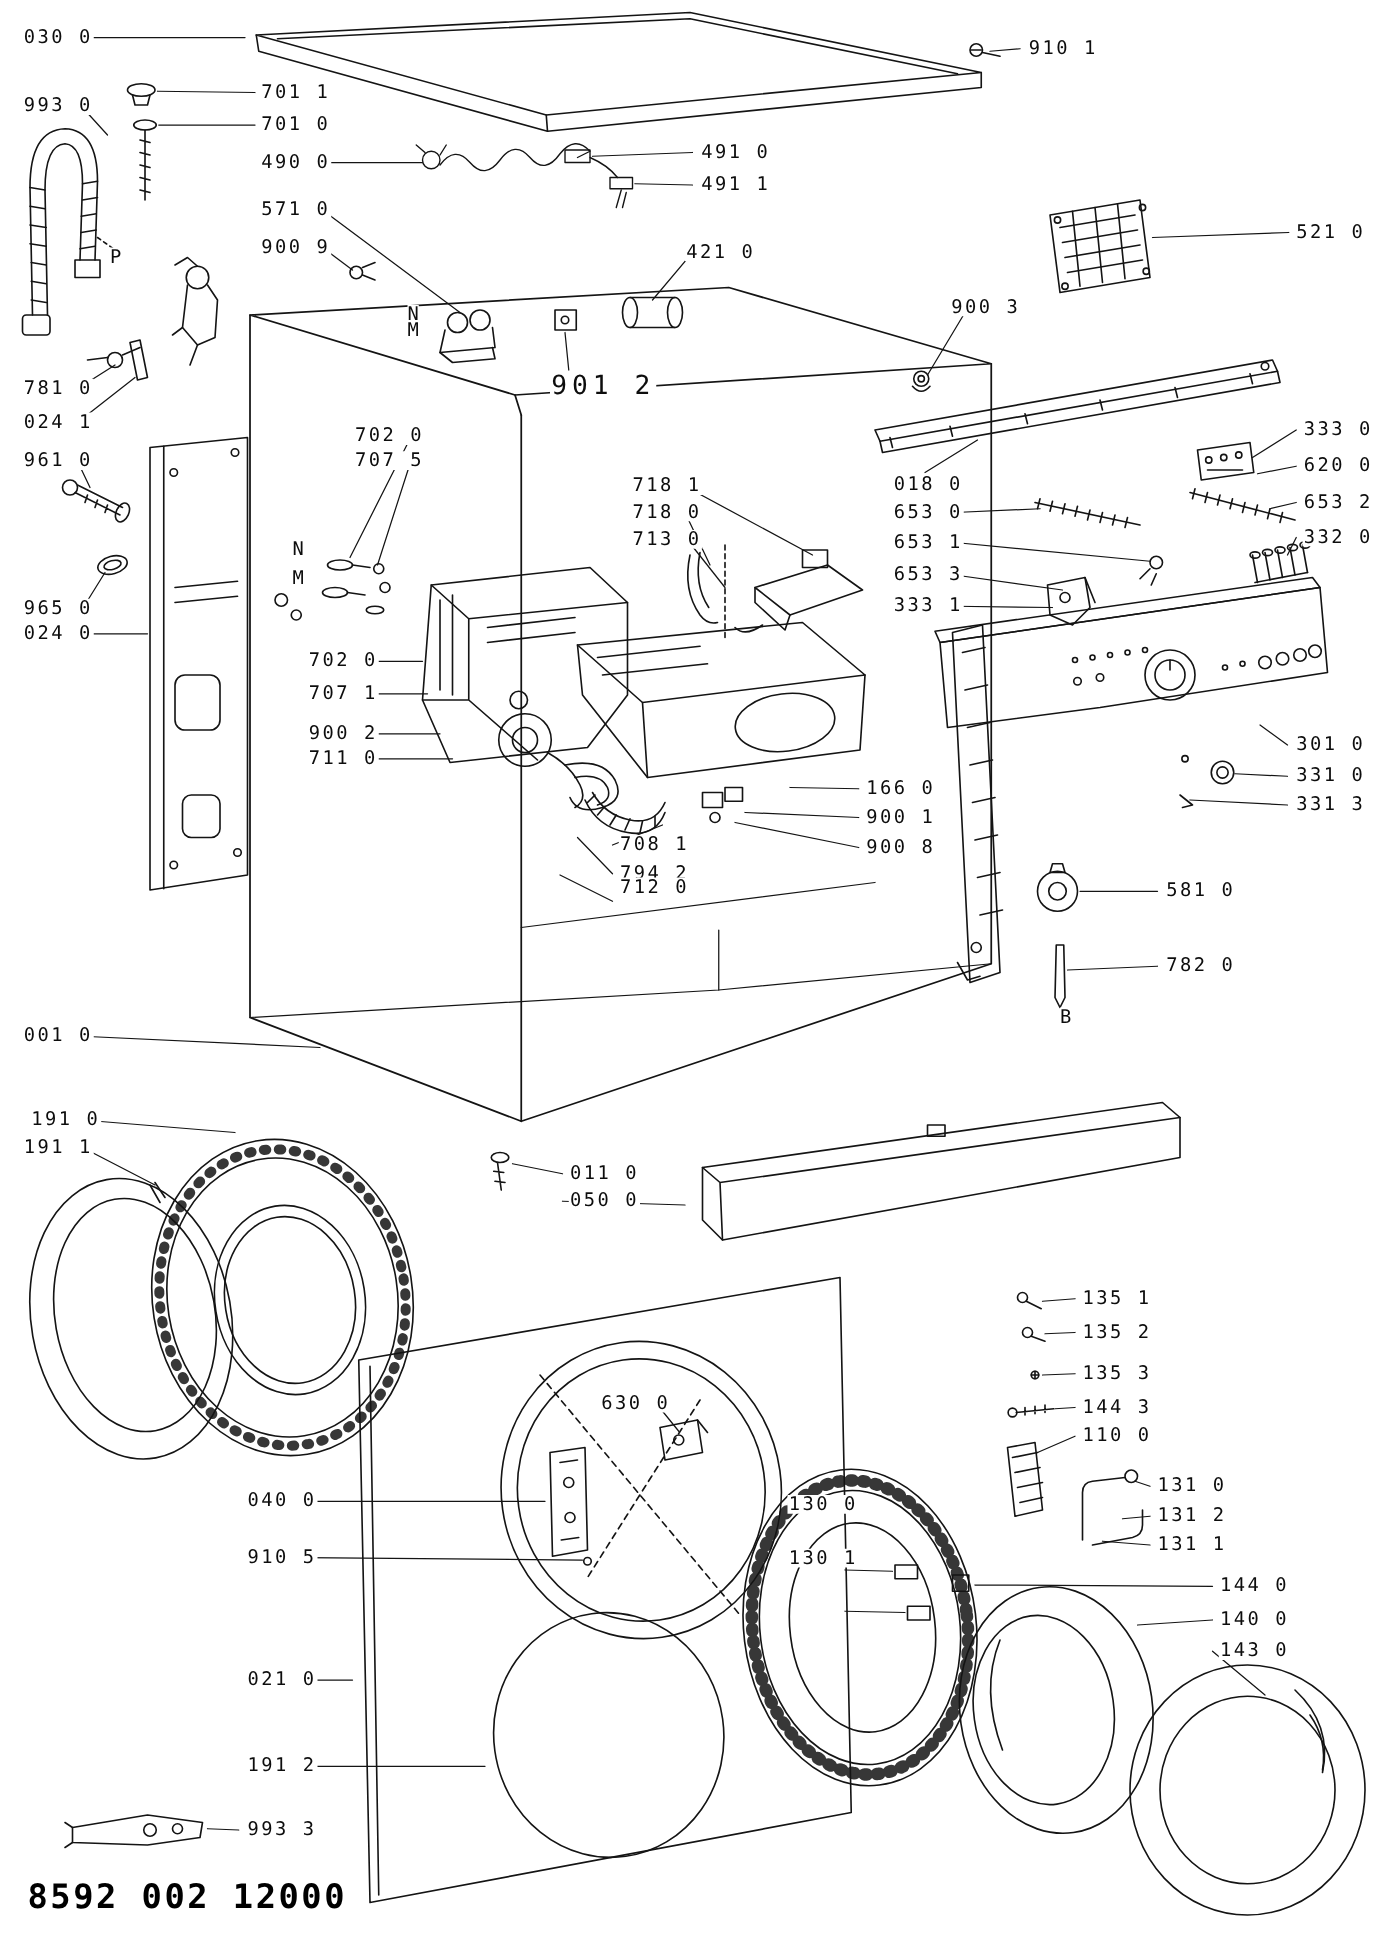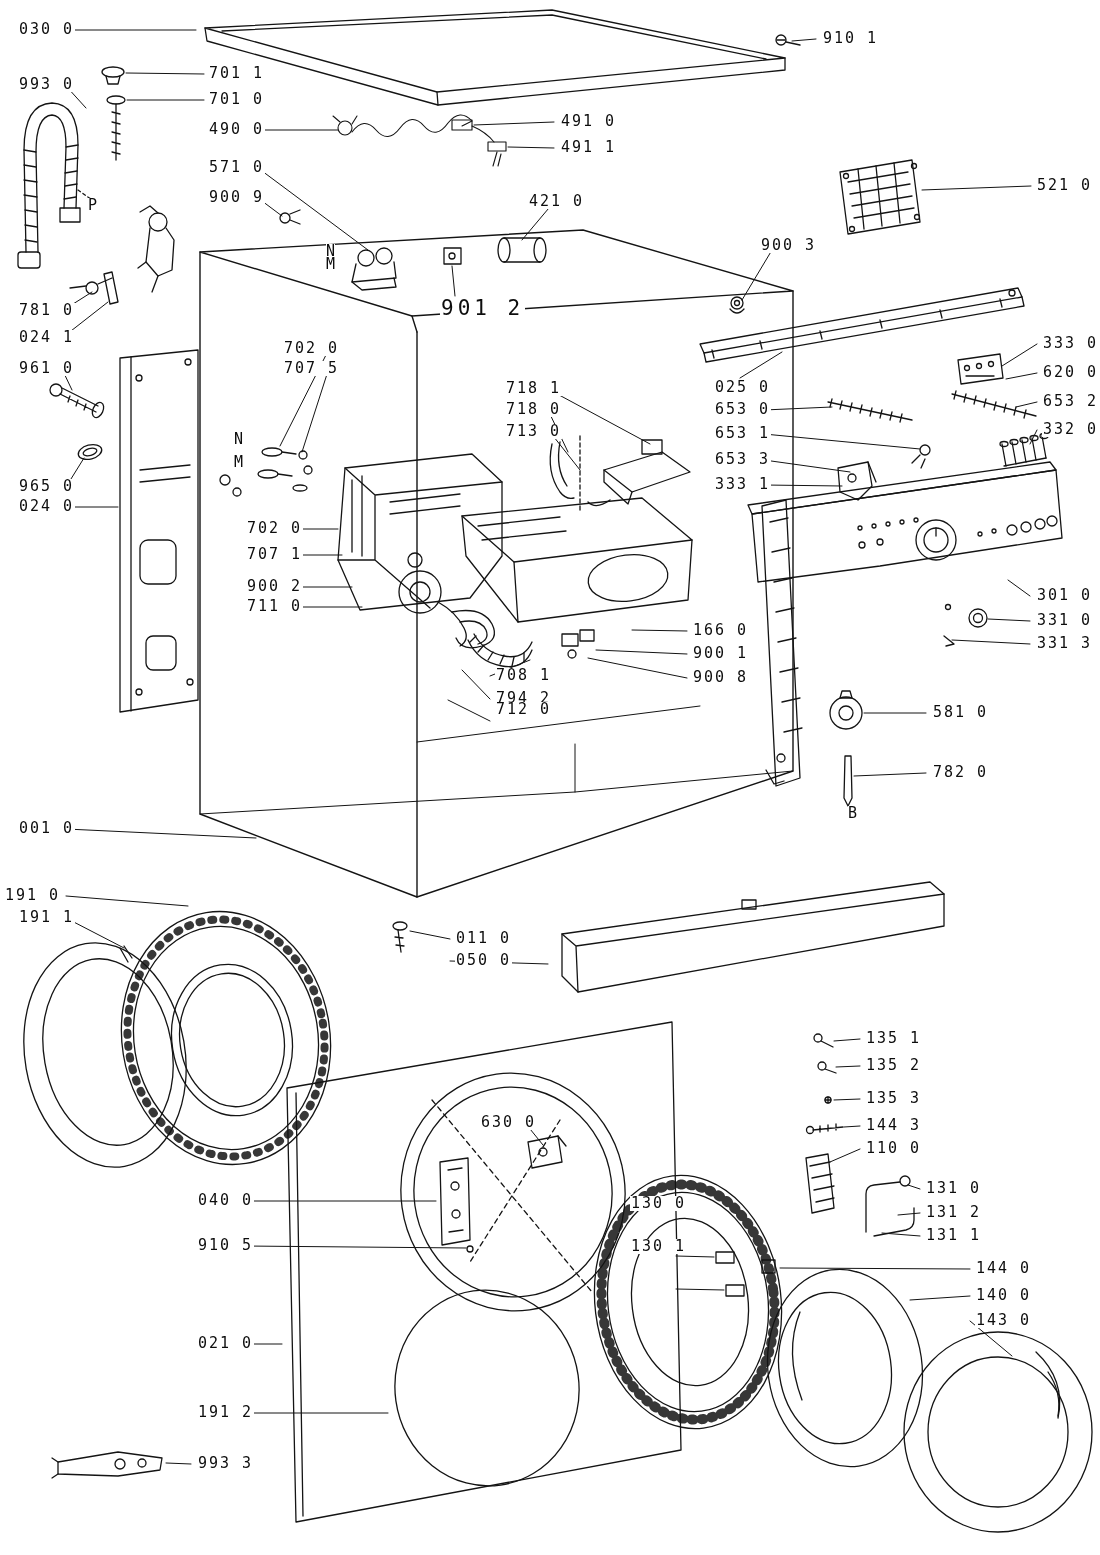--- a/index.html
+++ b/index.html
@@ -466,26 +466,26 @@
 
 <div class="lbl" style="left:18px;top:22px">030 0</div>
 <div class="lbl" style="left:18px;top:77px">993 0</div>
 <div class="lbl" style="left:208px;top:66px">701 1</div>
 <div class="lbl" style="left:208px;top:92px">701 0</div>
 <div class="lbl" style="left:208px;top:122px">490 0</div>
 <div class="lbl" style="left:208px;top:160px">571 0</div>
 <div class="lbl" style="left:208px;top:190px">900 9</div>
 <div class="lbl" style="left:560px;top:114px">491 0</div>
 <div class="lbl" style="left:560px;top:140px">491 1</div>
-<div class="lbl" style="left:528px;top:194px">421 0</div>
+<div class="lbl" style="left:548px;top:194px">421 0</div>
 <div class="lbl" style="left:822px;top:31px">910 1</div>
 <div class="lbl" style="left:1036px;top:178px">521 0</div>
 <div class="lbl" style="left:760px;top:238px">900 3</div>
 <div class="lbl lbl-lg" style="left:440px;top:298px">901 2</div>
-<div class="lbl" style="left:714px;top:380px">025 0</div>
+<div class="lbl" style="left:714px;top:380px">018 0</div>
 <div class="lbl" style="left:1042px;top:336px">333 0</div>
 <div class="lbl" style="left:1042px;top:365px">620 0</div>
 <div class="lbl" style="left:1042px;top:394px">653 2</div>
 <div class="lbl" style="left:1042px;top:422px">332 0</div>
 <div class="lbl" style="left:714px;top:402px">653 0</div>
 <div class="lbl" style="left:714px;top:426px">653 1</div>
 <div class="lbl" style="left:714px;top:452px">653 3</div>
 <div class="lbl" style="left:714px;top:477px">333 1</div>
 <div class="lbl" style="left:283px;top:341px">702 0</div>
 <div class="lbl" style="left:283px;top:361px">707 5</div>
@@ -506,21 +506,21 @@
 <div class="lbl" style="left:495px;top:702px">712 0</div>
 <div class="lbl" style="left:692px;top:623px">166 0</div>
 <div class="lbl" style="left:692px;top:646px">900 1</div>
 <div class="lbl" style="left:692px;top:670px">900 8</div>
 <div class="lbl" style="left:1036px;top:588px">301 0</div>
 <div class="lbl" style="left:1036px;top:613px">331 0</div>
 <div class="lbl" style="left:1036px;top:636px">331 3</div>
 <div class="lbl" style="left:932px;top:705px">581 0</div>
 <div class="lbl" style="left:932px;top:765px">782 0</div>
 <div class="lbl" style="left:18px;top:821px">001 0</div>
-<div class="lbl" style="left:4px;top:888px">191 0</div>
+<div class="lbl" style="left:24px;top:888px">191 0</div>
 <div class="lbl" style="left:18px;top:910px">191 1</div>
 <div class="lbl" style="left:455px;top:931px">011 0</div>
 <div class="lbl" style="left:455px;top:953px">050 0</div>
 <div class="lbl" style="left:865px;top:1031px">135 1</div>
 <div class="lbl" style="left:865px;top:1058px">135 2</div>
 <div class="lbl" style="left:865px;top:1091px">135 3</div>
 <div class="lbl" style="left:865px;top:1118px">144 3</div>
 <div class="lbl" style="left:865px;top:1141px">110 0</div>
 <div class="lbl" style="left:480px;top:1115px">630 0</div>
 <div class="lbl" style="left:197px;top:1193px">040 0</div>
@@ -537,14 +537,15 @@
 <div class="lbl" style="left:197px;top:1405px">191 2</div>
 <div class="lbl" style="left:197px;top:1456px">993 3</div>
 
 <div class="letter" style="left:88px;top:198px">P</div>
 <div class="letter" style="left:326px;top:244px">N</div>
 <div class="letter" style="left:326px;top:257px">M</div>
 <div class="letter" style="left:234px;top:432px">N</div>
 <div class="letter" style="left:234px;top:455px">M</div>
 <div class="letter" style="left:848px;top:806px">B</div>
 
+<div class="footer">8592 002 12000</div>
 
 </div>
 
 </body></html>

